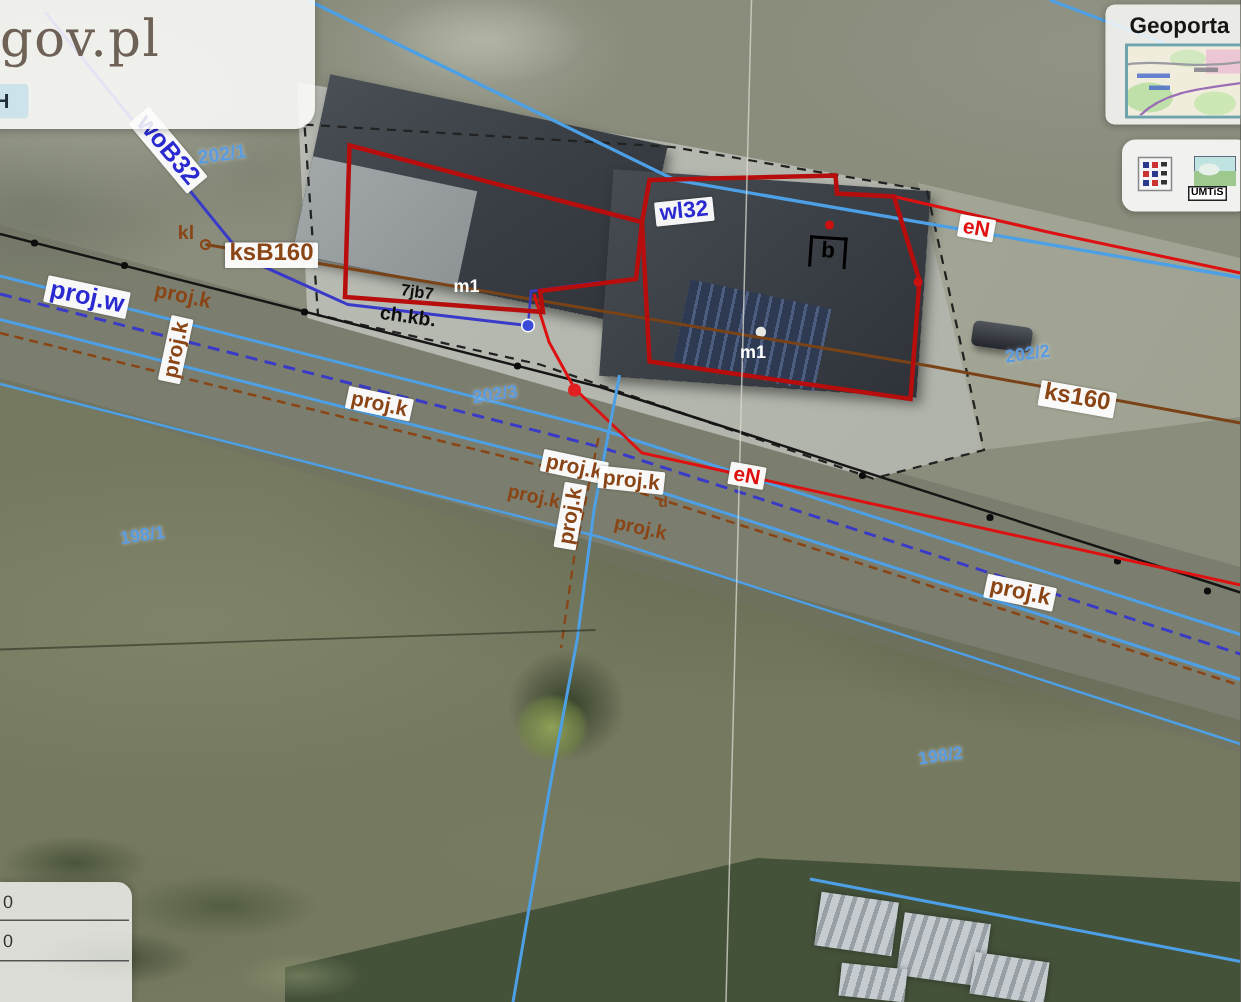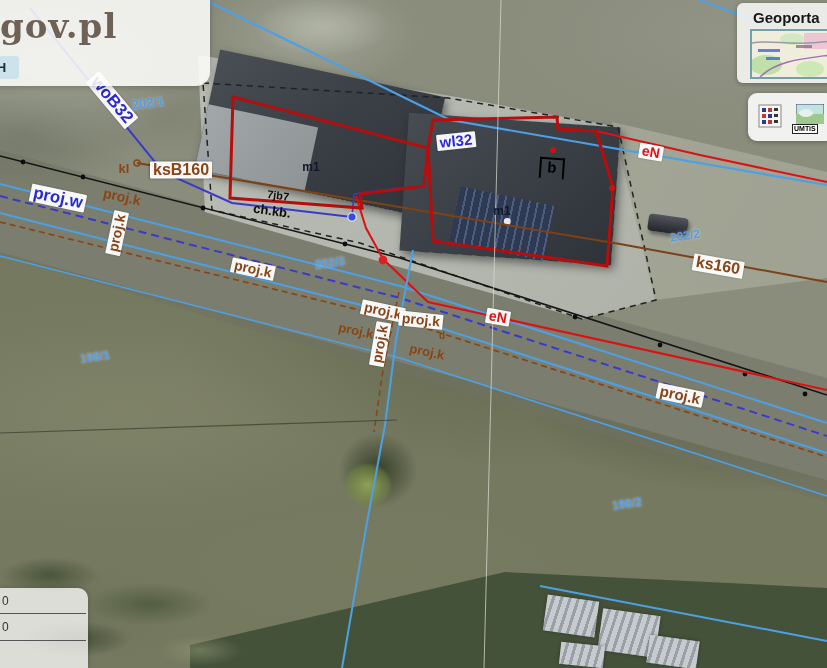--- a/index.html
+++ b/index.html
@@ -77,28 +77,28 @@
   svg.lines{position:absolute;inset:0;z-index:4;pointer-events:none;}
   
   .labels{position:absolute;inset:0;z-index:5;pointer-events:none;}
   .lbl{position:absolute;font-weight:bold;white-space:nowrap;line-height:1.05;}
   .box{background:rgba(255,255,255,.95);padding:0 3px;border-radius:1px;box-shadow:0 0 2px rgba(0,0,0,.3);}
   .num{color:#5b9be0;text-shadow:0 0 3px rgba(230,240,255,.55);}
   .brown{color:#8a4516;}
   .navy{color:#2a2ad0;}
   .redtx{color:#e01010;}
   .black{color:#0d0d0d;}
-  .red-plain{color:#0f172a;}
+  .red-plain{color:#ffffff;margin-top:24px;}
   .b-marker{border-top:2px solid #000;border-left:2px solid #000;border-right:2px solid #000;
     padding:0 6px 3px 6px;color:#000;}
   
   .hdr-panel{position:absolute;left:-80px;top:-22px;width:290px;height:108px;z-index:10;
     background:rgba(252,252,249,.88);border-radius:14px;box-shadow:0 1px 6px rgba(0,0,0,.25);}
   .logo{position:absolute;left:0px;top:6px;z-index:11;font-family:"DejaVu Serif",serif;
-    font-size:34px;font-weight:bold;color:#6e6156;letter-spacing:1px;}
+    font-size:34px;font-weight:normal;color:#6e6156;letter-spacing:1px;}
   .tabs{position:absolute;left:-66px;top:56px;z-index:11;display:flex;gap:10px;}
   .tab-btn{background:#cde3eb;border:none;border-radius:3px;height:23px;padding:0 12px;
     font-family:"Liberation Sans",sans-serif;font-size:13.5px;font-weight:bold;color:#20303a;
     letter-spacing:.5px;cursor:pointer;}
   .minimap{position:absolute;left:737px;top:3px;width:96px;height:80px;z-index:10;
     background:rgba(250,250,248,.85);border-radius:6px;box-shadow:0 1px 5px rgba(0,0,0,.3);}
   .minimap-title{position:absolute;left:16px;top:6px;font-size:15px;font-weight:bold;color:#161616;white-space:nowrap;}
   .minimap-thumb{position:absolute;left:13px;top:26px;width:82px;height:50px;border:2px solid #6fa3ac;box-sizing:border-box;}
   .toolbar{position:absolute;left:748px;top:93px;width:86px;height:48px;z-index:10;
     background:rgba(250,250,249,.92);border-radius:9px;box-shadow:0 1px 5px rgba(0,0,0,.3);}
@@ -185,21 +185,21 @@
 
     <polyline points="540,586 827,641" fill="none" stroke="#4da0e6" stroke-width="2"></polyline>
 
     <polyline points="501,0 484,668" fill="none" stroke="#dadad0" stroke-width="1" opacity="0.75"></polyline>
     <polyline points="0,433 397,420" fill="none" stroke="#2a3020" stroke-width="1.2" opacity="0.6"></polyline>
   </svg>
 
   <div class="labels">
       <span class="lbl navy box" style="left: 112px; top: 100px; font-size: 17px; transform: translate(-50%, -50%) rotate(50deg);">woB32</span>
       <span class="lbl num" style="left: 148px; top: 103px; font-size: 13px; transform: translate(-50%, -50%) rotate(-8deg);">202/1</span>
-      <span class="lbl brown" style="left: 124px; top: 169px; font-size: 13px; transform: translate(-50%, -50%) rotate(0deg);">kl</span>
+      <span class="lbl brown" style="left: 124px; top: 155px; font-size: 13px; transform: translate(-50%, -50%) rotate(0deg);">kl</span>
       <span class="lbl brown box" style="left: 181px; top: 170px; font-size: 16px; transform: translate(-50%, -50%) rotate(0deg);">ksB160</span>
       <span class="lbl navy box" style="left: 58px; top: 198px; font-size: 17px; transform: translate(-50%, -50%) rotate(12deg);">proj.w</span>
       <span class="lbl brown" style="left: 122px; top: 197px; font-size: 14px; transform: translate(-50%, -50%) rotate(12deg);">proj.k</span>
       <span class="lbl brown box" style="left: 117px; top: 233px; font-size: 14px; transform: translate(-50%, -50%) rotate(-78deg);">proj.k</span>
       <span class="lbl brown box" style="left: 253px; top: 269px; font-size: 14px; transform: translate(-50%, -50%) rotate(12deg);">proj.k</span>
       <span class="lbl num" style="left: 330px; top: 263px; font-size: 12px; transform: translate(-50%, -50%) rotate(-8deg);">202/3</span>
       <span class="lbl black" style="left: 278px; top: 196px; font-size: 11px; transform: translate(-50%, -50%) rotate(8deg);">7jb7</span>
       <span class="lbl black" style="left: 272px; top: 211px; font-size: 13px; transform: translate(-50%, -50%) rotate(8deg);">ch.kb.</span>
       <span class="lbl navy box" style="left: 456px; top: 141px; font-size: 15px; transform: translate(-50%, -50%) rotate(-6deg);">wl32</span>
       <span class="lbl black b-marker" style="left: 552px; top: 168px; font-size: 15px; transform: translate(-50%, -50%) rotate(4deg);">b</span>

